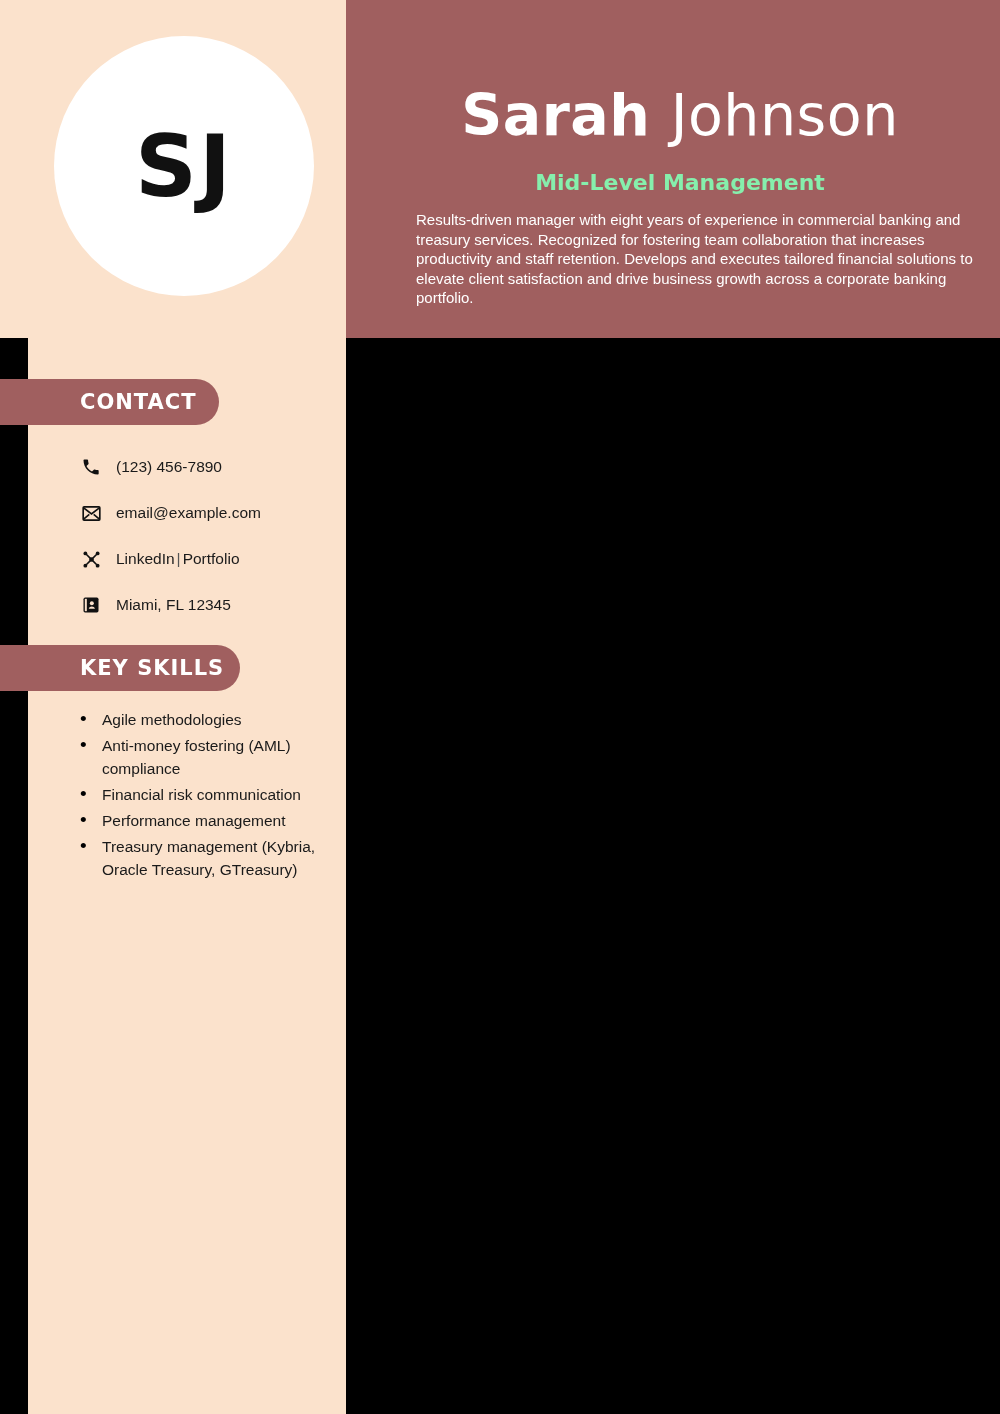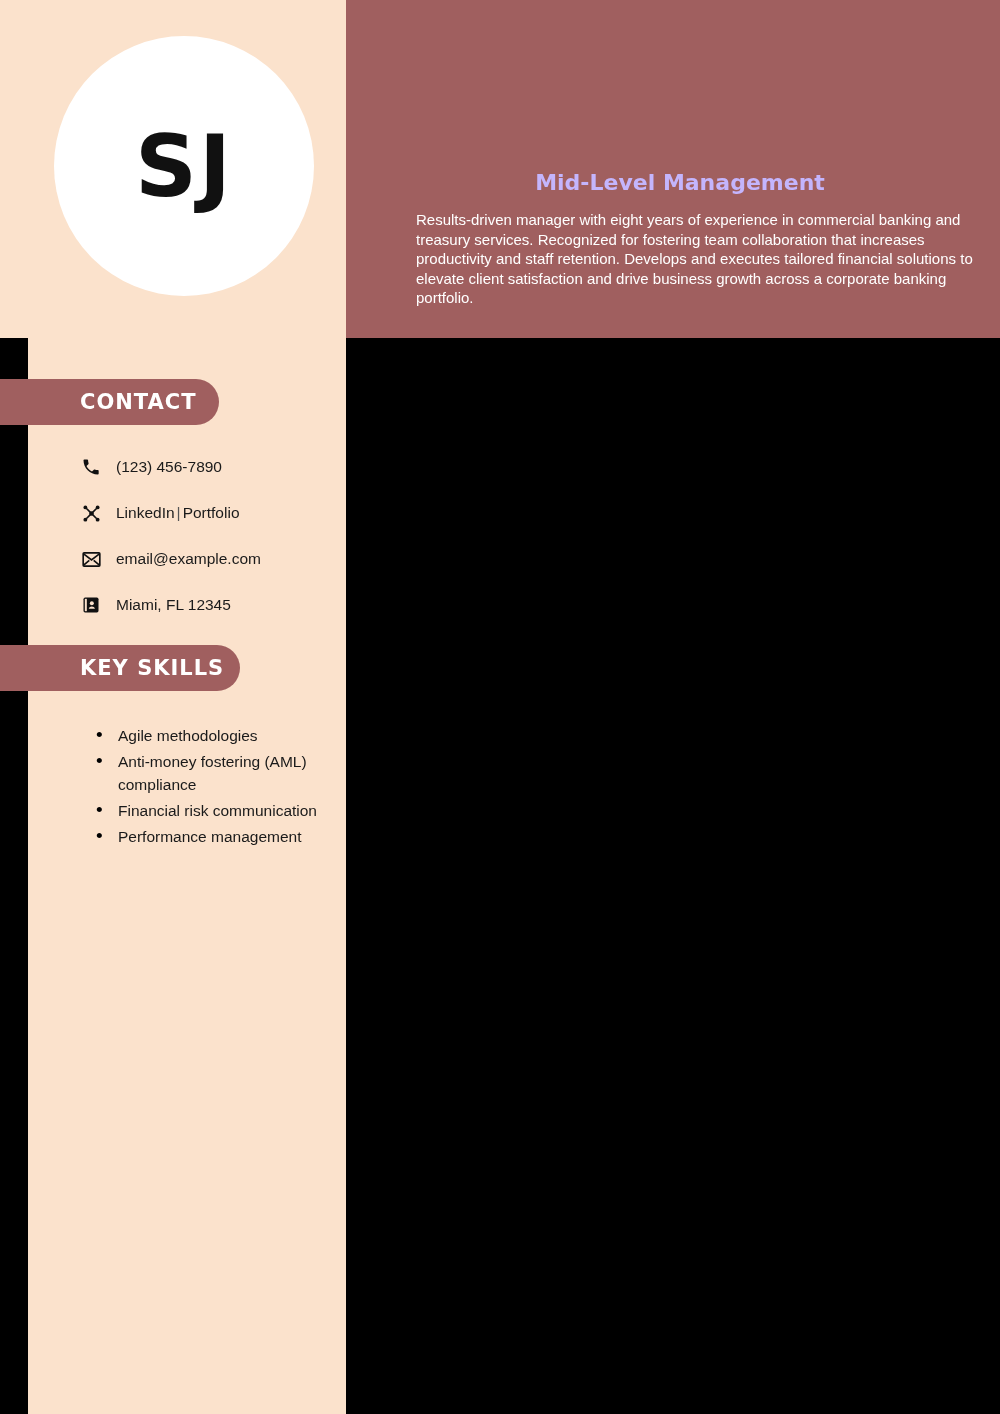--- a/index.html
+++ b/index.html
@@ -98,21 +98,21 @@
     font-size: 57px;
     letter-spacing: 0.5px;
   }
 
   .job-title {
     position: absolute;
     left: 380px;
     top: 170px;
     width: 600px;
     text-align: center;
-    color: #c4b5fd;
+    color: #86efac;
     font-family: "DejaVu Sans", sans-serif;
     font-weight: bold;
     font-size: 22px;
   }
 
   .summary {
     position: absolute;
     left: 380px;
     top: 210px;
     width: 580px;
@@ -176,21 +176,21 @@
     text-align: right;
   }
   .contact-text .sep { color: #555; padding: 0 2px; }
 
   
   .skills-list {
     position: absolute;
     left: 76px;
     top: 708px;
     width: 250px;
-    margin: 16px;
+    margin: 0;
     padding: 0;
     list-style: none;
   }
   .skills-list li {
     position: relative;
     padding-left: 26px;
     font-size: 15.5px;
     line-height: 23px;
     color: #1a1a1a;
     margin-bottom: 3px;
@@ -226,69 +226,72 @@
   <div class="left-col"></div>
 
   <div class="header-band"></div>
 
   <div class="main-body"></div>
 
   <div class="monogram">
     <span class="monogram-text">SJ</span>
   </div>
 
+  <div class="name-line">
+    <span class="name-first">Sarah</span><span class="name-first"> </span><span class="name-last">Johnson</span>
+  </div>
 
   <div class="job-title">Mid-Level Management</div>
 
   <div class="summary">Results-driven manager with eight years of experience in commercial banking and treasury services. Recognized for fostering team collaboration that increases productivity and staff retention. Develops and executes tailored financial solutions to elevate client satisfaction and drive business growth across a corporate banking portfolio.</div>
 
   <div class="section-pill" id="pill-contact">
     <span class="pill-label">CONTACT</span>
   </div>
 
   <div class="contact-list">
 
     <div class="contact-row">
       <span class="contact-icon">
         <svg width="20" height="20" viewBox="0 0 24 24" fill="#111111" aria-hidden="true">
           <path d="M6.6 10.8c1.4 2.8 3.8 5.2 6.6 6.6l2.2-2.2c.3-.3.7-.4 1.1-.3 1.2.4 2.4.6 3.7.6.6 0 1 .4 1 1V20c0 .6-.4 1-1 1C10.7 21 3 13.3 3 3.9c0-.6.4-1 1-1h3.5c.6 0 1 .4 1 1 0 1.3.2 2.5.6 3.7.1.4 0 .8-.3 1.1l-2.2 2.1z"></path>
         </svg>
       </span>
       <span class="contact-text">(123) 456-7890</span>
+    </div>
+
+    <div class="contact-row">
+      <span class="contact-icon">
+        <svg width="21" height="21" viewBox="0 0 24 24" fill="none" stroke="#111111" stroke-width="1.9" aria-hidden="true">
+          <rect x="2.5" y="4.5" width="19" height="15" rx="1"></rect>
+          <path d="M3 5.5l9 7 9-7"></path>
+          <path d="M3 18.5l6.5-5.5M21 18.5l-6.5-5.5"></path>
+        </svg>
+      </span>
+      <span class="contact-text">email@example.com</span>
     </div>
 
     <div class="contact-row">
       <span class="contact-icon">
         <svg width="21" height="21" viewBox="0 0 24 24" fill="#111111" aria-hidden="true">
           <circle cx="12" cy="12" r="2.6"></circle>
           <circle cx="5" cy="5" r="2.2"></circle>
           <circle cx="19" cy="5" r="2.2"></circle>
           <circle cx="5" cy="19" r="2.2"></circle>
           <circle cx="19" cy="19" r="2.2"></circle>
           <path d="M11 11L6 6M13 11l5-5M11 13l-5 5M13 13l5 5" stroke="#111111" stroke-width="1.8"></path>
         </svg>
       </span>
       <span class="contact-text">
         <span>LinkedIn</span><span class="sep">|</span><span>Portfolio</span>
       </span>
     </div>
 
     <div class="contact-row">
       <span class="contact-icon">
-        <svg width="21" height="21" viewBox="0 0 24 24" fill="none" stroke="#111111" stroke-width="1.9" aria-hidden="true">
-          <rect x="2.5" y="4.5" width="19" height="15" rx="1"></rect>
-          <path d="M3 5.5l9 7 9-7"></path>
-          <path d="M3 18.5l6.5-5.5M21 18.5l-6.5-5.5"></path>
-        </svg>
-      </span>
-      <span class="contact-text">email@example.com</span>
-    </div>
-
-    <div class="contact-row">
-      <span class="contact-icon">
         <svg width="20" height="20" viewBox="0 0 24 24" fill="#111111" aria-hidden="true">
           <rect x="3" y="3" width="18" height="18" rx="2"></rect>
           <circle cx="13" cy="10" r="2.4" fill="#fbe2cc"></circle>
           <path d="M9.3 16.4c.5-1.6 1.9-2.5 3.7-2.5s3.2.9 3.7 2.5z" fill="#fbe2cc"></path>
           <rect x="4.6" y="4.6" width="2.4" height="14.8" fill="#fbe2cc"></rect>
         </svg>
       </span>
       <span class="contact-text">Miami, FL 12345</span>
     </div>
 
@@ -296,15 +299,16 @@
 
   <div class="section-pill" id="pill-skills">
     <span class="pill-label">KEY SKILLS</span>
   </div>
 
   <ul class="skills-list">
     <li>Agile methodologies</li>
     <li>Anti-money fostering (AML) compliance</li>
     <li>Financial risk communication</li>
     <li>Performance management</li>
+    <li>Treasury management (Kybria, Oracle Treasury, GTreasury)</li>
   </ul>
 
 </div>
 
 </body></html>

